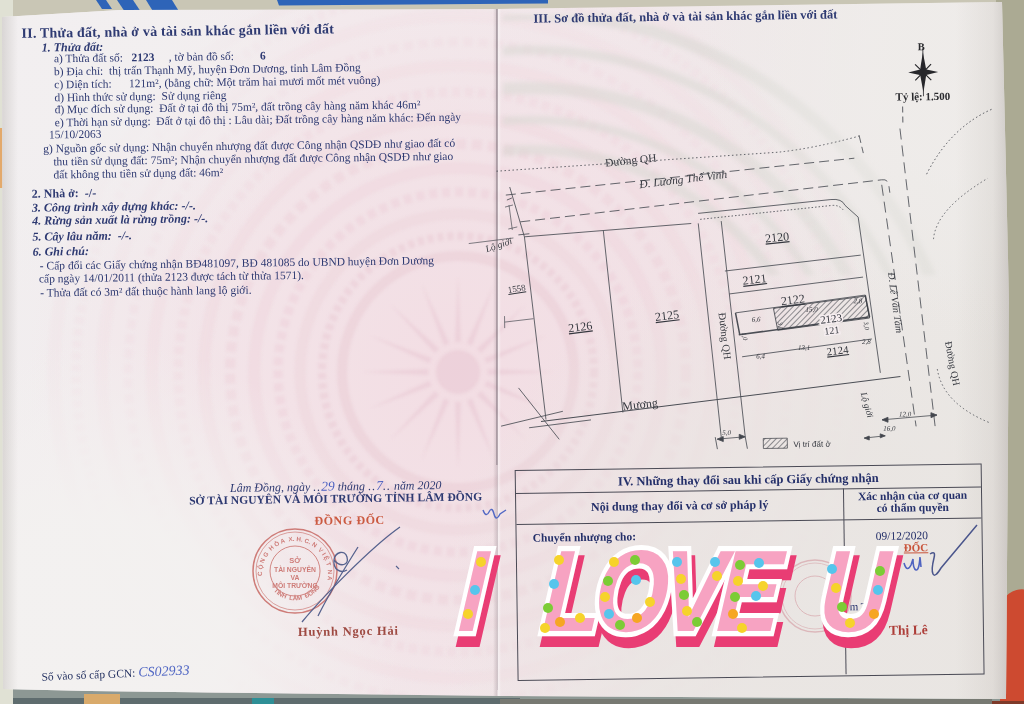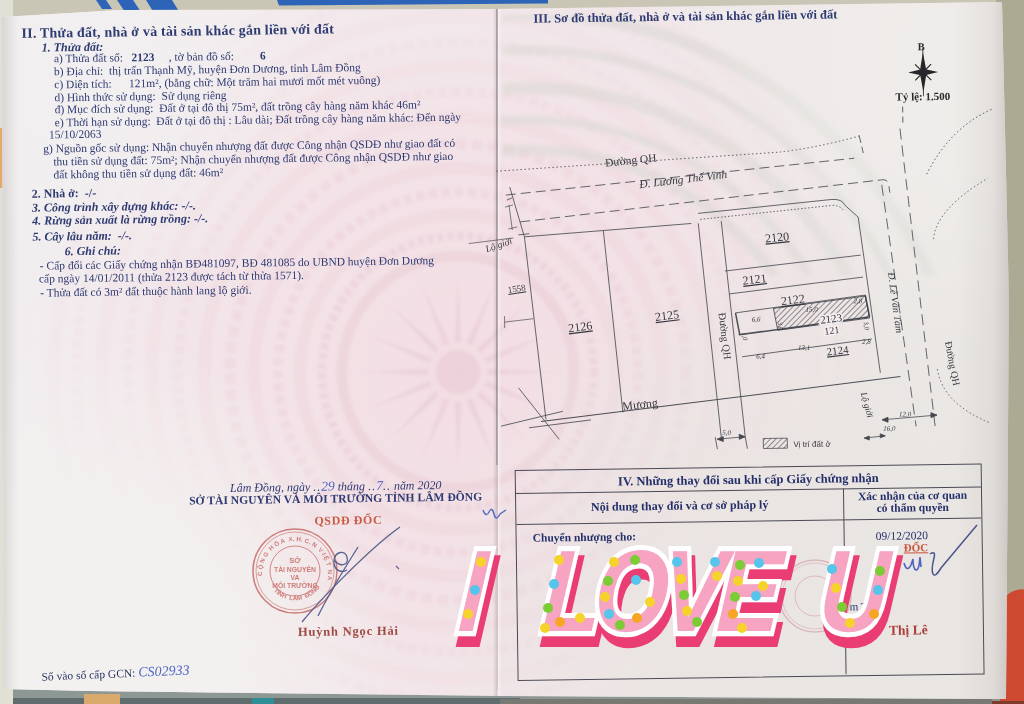--- a/index.html
+++ b/index.html
@@ -109,31 +109,31 @@
     <div class="abs" style="left:52px;top:122px;font-size:11.5px;">15/10/2063</div>
 
     <div class="abs" style="left:46px;top:136px;font-size:11.5px;">g) Nguồn gốc sử dụng: Nhận chuyển nhượng đất được Công nhận QSDĐ như giao đất có</div>
     <div class="abs" style="left:56px;top:149px;font-size:11.5px;">thu tiền sử dụng đất: 75m²; Nhận chuyển nhượng đất được Công nhận QSDĐ như giao</div>
     <div class="abs" style="left:56px;top:162px;font-size:11.5px;">đất không thu tiền sử dụng đất: 46m²</div>
 
     <div class="abs" style="left:34px;top:180px;font-size:12px;font-weight:bold;">2. Nhà ở: &nbsp;-/-</div>
     <div class="abs" style="left:34px;top:194px;font-size:12px;font-weight:bold;font-style:italic;">3. Công trình xây dựng khác: -/-.</div>
     <div class="abs" style="left:34px;top:207px;font-size:12px;font-weight:bold;font-style:italic;">4. Rừng sản xuất là rừng trồng: -/-.</div>
     <div class="abs" style="left:34px;top:223px;font-size:12px;font-weight:bold;font-style:italic;">5. Cây lâu năm: &nbsp;-/-.</div>
-    <div class="abs" style="left:34px;top:238px;font-size:12px;font-weight:bold;font-style:italic;margin-left:32px;">6. Ghi chú:</div>
+    <div class="abs" style="left:34px;top:238px;font-size:12px;font-weight:bold;font-style:italic;">6. Ghi chú:</div>
 
     <div class="abs" style="left:41px;top:253px;font-size:11.5px;">- Cấp đổi các Giấy chứng nhận BĐ481097, BĐ 481085 do UBND huyện Đơn Dương</div>
     <div class="abs" style="left:40px;top:266px;font-size:11.5px;">cấp ngày 14/01/2011 (thửa 2123 được tách từ thửa 1571).</div>
     <div class="abs" style="left:41px;top:280px;font-size:11.5px;">- Thửa đất có 3m² đất thuộc hành lang lộ giới.</div>
 
     <div class="abs" style="left:228px;top:476px;font-size:12px;font-style:italic;">Lâm Đồng, ngày <span style="letter-spacing:1px;">..</span><span style="color:#4a5fc1;font-family:'Liberation Serif',serif;font-size:13.5px;">29</span> tháng <span style="letter-spacing:1px;">..</span><span style="color:#4a5fc1;font-family:'Liberation Serif',serif;font-size:13.5px;">7</span><span style="letter-spacing:1px;">..</span> năm 2020</div>
 
     <div class="abs" style="left:187px;top:490px;font-size:11.6px;font-weight:bold;">SỞ TÀI NGUYÊN VÀ MÔI TRƯỜNG TỈNH LÂM ĐỒNG</div>
 
-    <div class="abs" style="left:312px;top:511px;font-size:12px;font-weight:bold;color:#cb5a41;letter-spacing:.6px;">QSDĐ ĐỐC</div>
+    <div class="abs" style="left:312px;top:511px;font-size:12px;font-weight:bold;color:#cb5a41;letter-spacing:.6px;">ĐỒNG ĐỐC</div>
 
     <div class="abs" style="left:294px;top:622px;font-size:12.5px;font-weight:bold;color:#9e4a42;letter-spacing:.8px;">Huỳnh Ngọc Hải</div>
 
     <div class="abs" style="left:37px;top:660px;font-size:11.5px;color:#273463;transform:rotate(-1.6deg);">Số vào sổ cấp GCN: <span style="color:#5268c4;font-family:'Liberation Serif',serif;font-style:italic;font-size:14px;">CS02933</span></div>
 
     <div class="abs" style="left:538px;top:12px;font-size:12.5px;font-weight:bold;">III. Sơ đồ thửa đất, nhà ở và tài sản khác gắn liền với đất</div>
 
     <svg class="abs" style="left:897px;top:44px;" width="60" height="64" viewBox="0 0 60 64">
       <text x="25" y="12" font-size="10.5" font-weight="bold" fill="#2a2a2e" font-family="Liberation Serif,serif">B</text>
       <path d="M30 14 L33.5 34 L30 54 L26.5 34 Z" fill="#27272b"></path>

